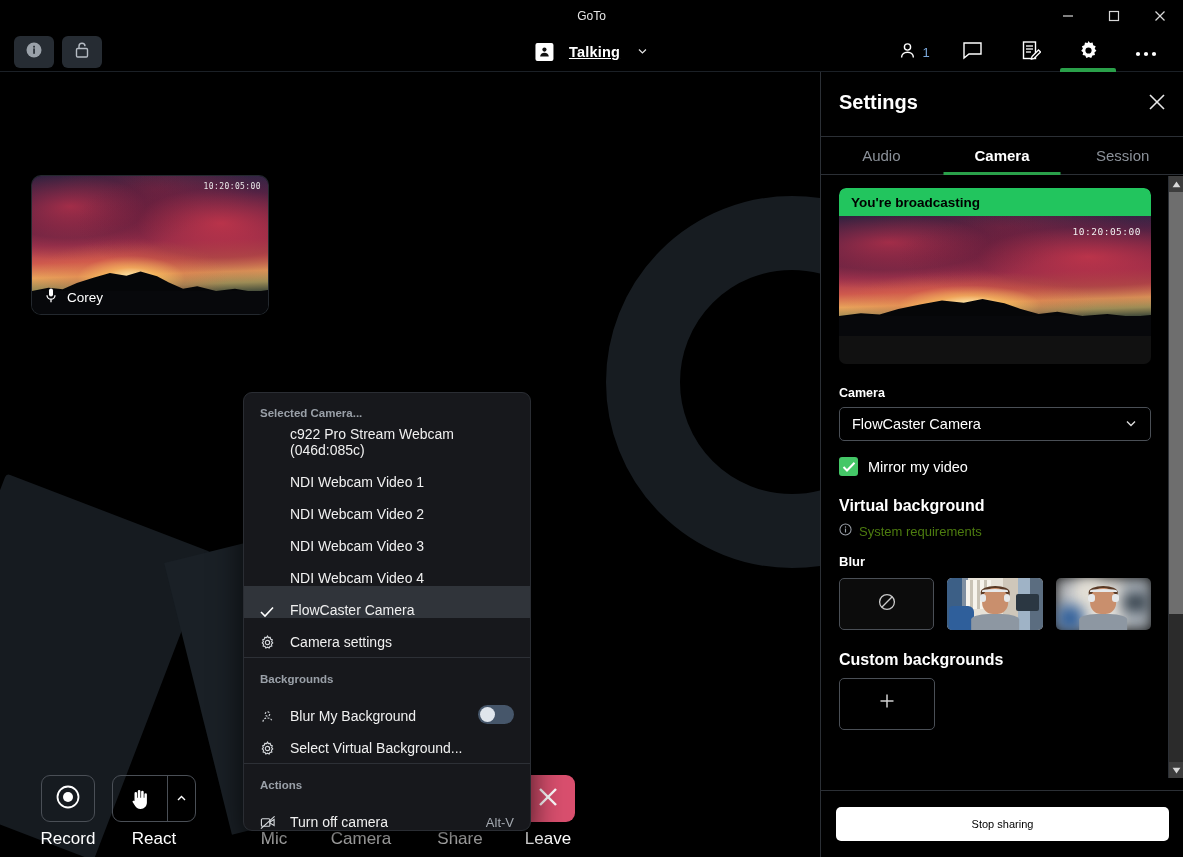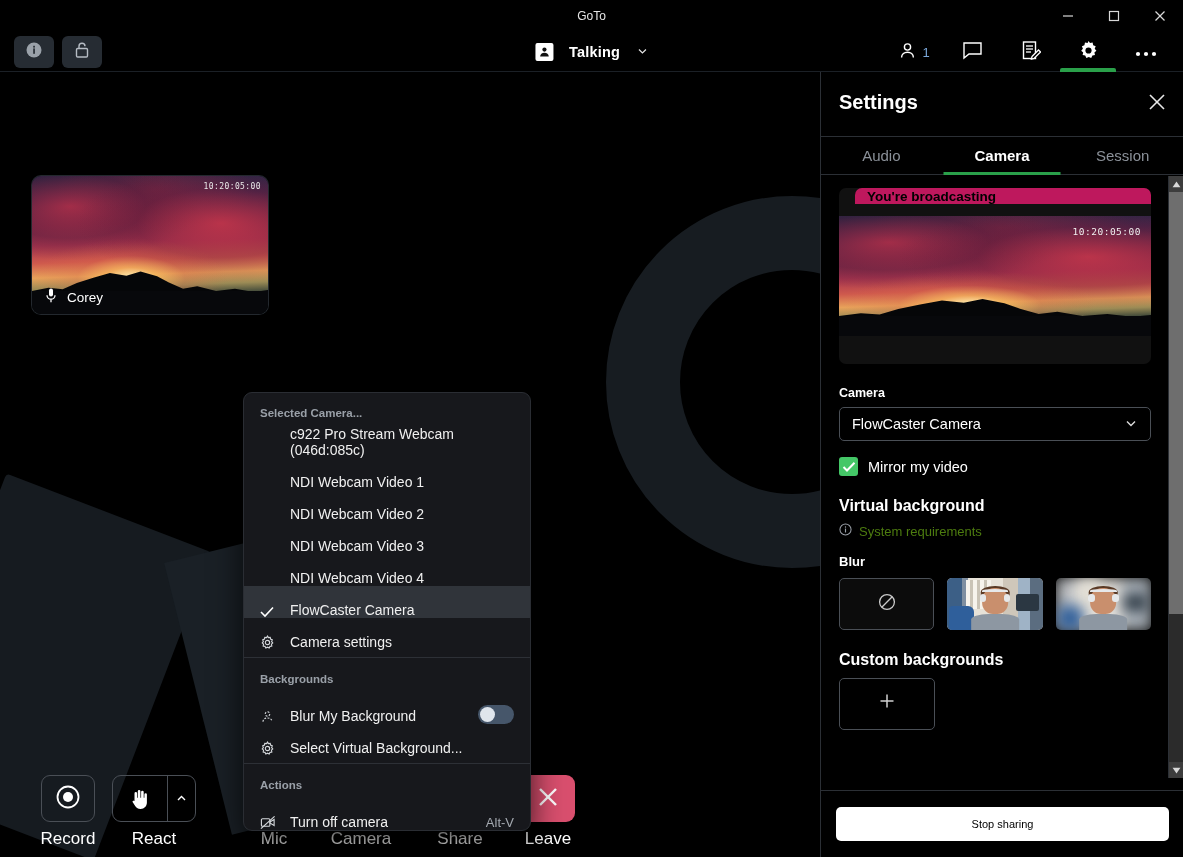--- a/index.html
+++ b/index.html
@@ -33,21 +33,21 @@
     position: absolute; left: 0; top: 32px; width: 1183px; height: 40px;
     background: #000; border-bottom: 1px solid #1b2026;
   }
   .ab-left { position: absolute; left: 14px; top: 4px; display: flex; gap: 8px; }
   .sqbtn {
     width: 40px; height: 32px; border-radius: 6px; background: #262c33;
     display: flex; align-items: center; justify-content: center;
   }
   .talking {
     position: absolute; left: 50%; top: 0; transform: translateX(-50%);
-    height: 40px; display: flex; align-items: center; gap: 16px;
+    height: 40px; display: flex; align-items: center; gap: 16px; text-decoration: underline;
   }
   .talk-badge {
     width: 18px; height: 18px; background: #fff; border-radius: 2px;
     display: flex; align-items: center; justify-content: center;
   }
   .talk-label { font-size: 14.5px; font-weight: bold; color: #fff; letter-spacing: .2px; }
   .ab-right {
     position: absolute; right: 8px; top: 0; height: 40px; display: flex; align-items: center;
   }
   .abitem {
@@ -190,21 +190,21 @@
   .panel-body {
     position: absolute; left: 0; top: 104px; width: 348px; height: 602px;
     overflow: hidden; padding: 12px 18px 0 18px;
   }
   .preview {
     position: relative; width: 312px; height: 176px; border-radius: 7px; overflow: hidden;
     background: #111;
   }
   .preview .sky { position: absolute; left: 0; top: 28px; right: 0; height: 120px; }
   .bcast {
-    position: absolute; left: 16px; top: 0; width: 100%; height: 16px; background: #be185d;
+    position: absolute; left: 0; top: 0; width: 100%; height: 28px; background: #22c55e;
     display: flex; align-items: center; padding-left: 12px;
     font-size: 13.5px; font-weight: bold; color: #000;
     border-radius: 7px 7px 0 0;
   }
   .prev-tc {
     position: absolute; right: 10px; top: 38px; font-family: "DejaVu Sans Mono", monospace;
     font-size: 9.5px; color: #f0f0f0; letter-spacing: .5px; z-index: 3;
   }
   .fld-label { margin-top: 22px; font-size: 12.5px; font-weight: bold; color: #fff; }
   .select {

